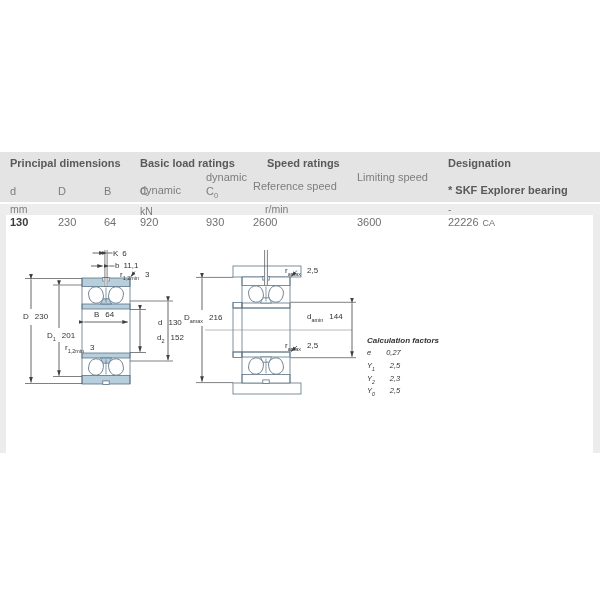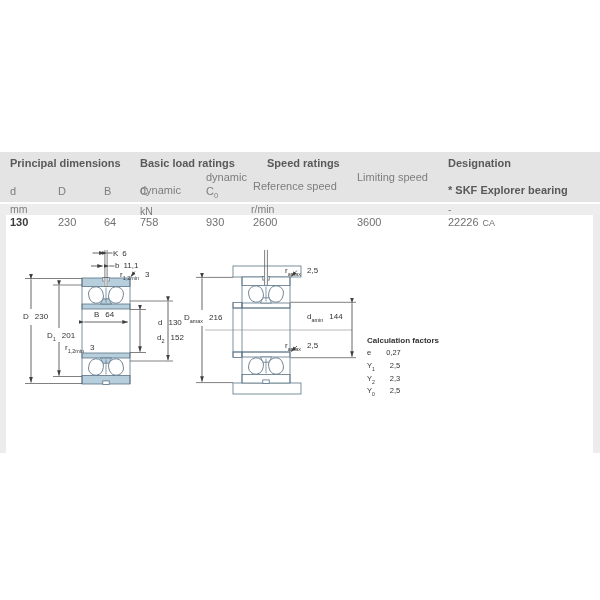--- a/index.html
+++ b/index.html
@@ -16,21 +16,21 @@
   .tu{position:absolute;font-size:10.5px;color:#7d7d7d;white-space:nowrap;}
   .tv{position:absolute;font-size:11px;color:#6f6f6f;white-space:nowrap;}
   .tv-b{font-weight:bold;color:#3d3d3d;}
   .suffix{font-size:9px;margin-left:4px;text-align:right;}
   sub{font-size:0.68em;}
   
   .lbl{position:absolute;font-size:8px;color:#333333;white-space:nowrap;line-height:9px;}
   .lbl .val{margin-left:6px;}
   .lbl .val-s{margin-left:4px;}
   
-  .cf{position:absolute;left:367px;top:336px;color:#333333;}
+  .cf{position:absolute;left:367px;top:336px;color:#333333;font-style:italic;}
   .cf-title{font-size:8px;font-weight:bold;margin-bottom:3px;white-space:nowrap;}
   .cf-row{font-size:7.5px;line-height:9.3px;white-space:nowrap;}
   .cf-row .val{margin-left:15px;}
   svg{position:absolute;left:0;top:0;pointer-events:none;}
   .cc{fill:currentColor;stroke:#5b7386;stroke-width:0.8;}
   .wt{fill:#ffffff;stroke:#5b7386;stroke-width:0.8;}
   .ln2{stroke:#5b7386;stroke-width:0.7;fill:none;}
   .dim{stroke:#3f3f3f;stroke-width:0.8;fill:none;}
   .ext{stroke:#4a4a4a;stroke-width:0.7;fill:none;}
   .edge{stroke:#5b7386;stroke-width:0.8;fill:none;}
@@ -57,28 +57,28 @@
 
 <span class="ts" style="left:10px;top:185px">d</span>
 <span class="ts" style="left:58px;top:185px">D</span>
 <span class="ts" style="left:104px;top:185px">B</span>
 <span class="ts" style="left:140px;top:185px">C</span>
 <span class="ts" style="left:206px;top:185px"><span>C</span><sub>0</sub></span>
 <span class="th" style="left:448px;top:184px">* SKF Explorer bearing</span>
 
 <span class="tu" style="left:10px;top:203px">mm</span>
 <span class="tu" style="left:140px;top:205px">kN</span>
-<span class="tu" style="left:251px;top:203px">r/min</span>
+<span class="tu" style="left:265px;top:203px">r/min</span>
 <span class="tu" style="left:448px;top:203px">-</span>
 
 <div>
   <span class="tv tv-b" style="left:10px;top:216px">130</span>
   <span class="tv" style="left:58px;top:216px">230</span>
   <span class="tv" style="left:104px;top:216px">64</span>
-  <span class="tv" style="left:140px;top:216px">758</span>
+  <span class="tv" style="left:140px;top:216px">920</span>
   <span class="tv" style="left:206px;top:216px">930</span>
   <span class="tv" style="left:253px;top:216px">2600</span>
   <span class="tv" style="left:357px;top:216px">3600</span>
   <span class="tv" style="left:448px;top:216px"><span>22226</span><span class="suffix">CA</span></span>
 </div>
 
 <svg width="600" height="600" viewBox="0 0 600 600" xmlns="http://www.w3.org/2000/svg">
   <defs>
     <marker id="ah" markerWidth="7" markerHeight="6" refX="5.5" refY="2.5" orient="auto" markerUnits="userSpaceOnUse">
       <path d="M0,0.6 L5.5,2.5 L0,4.4 Z" fill="#3f3f3f"></path>

